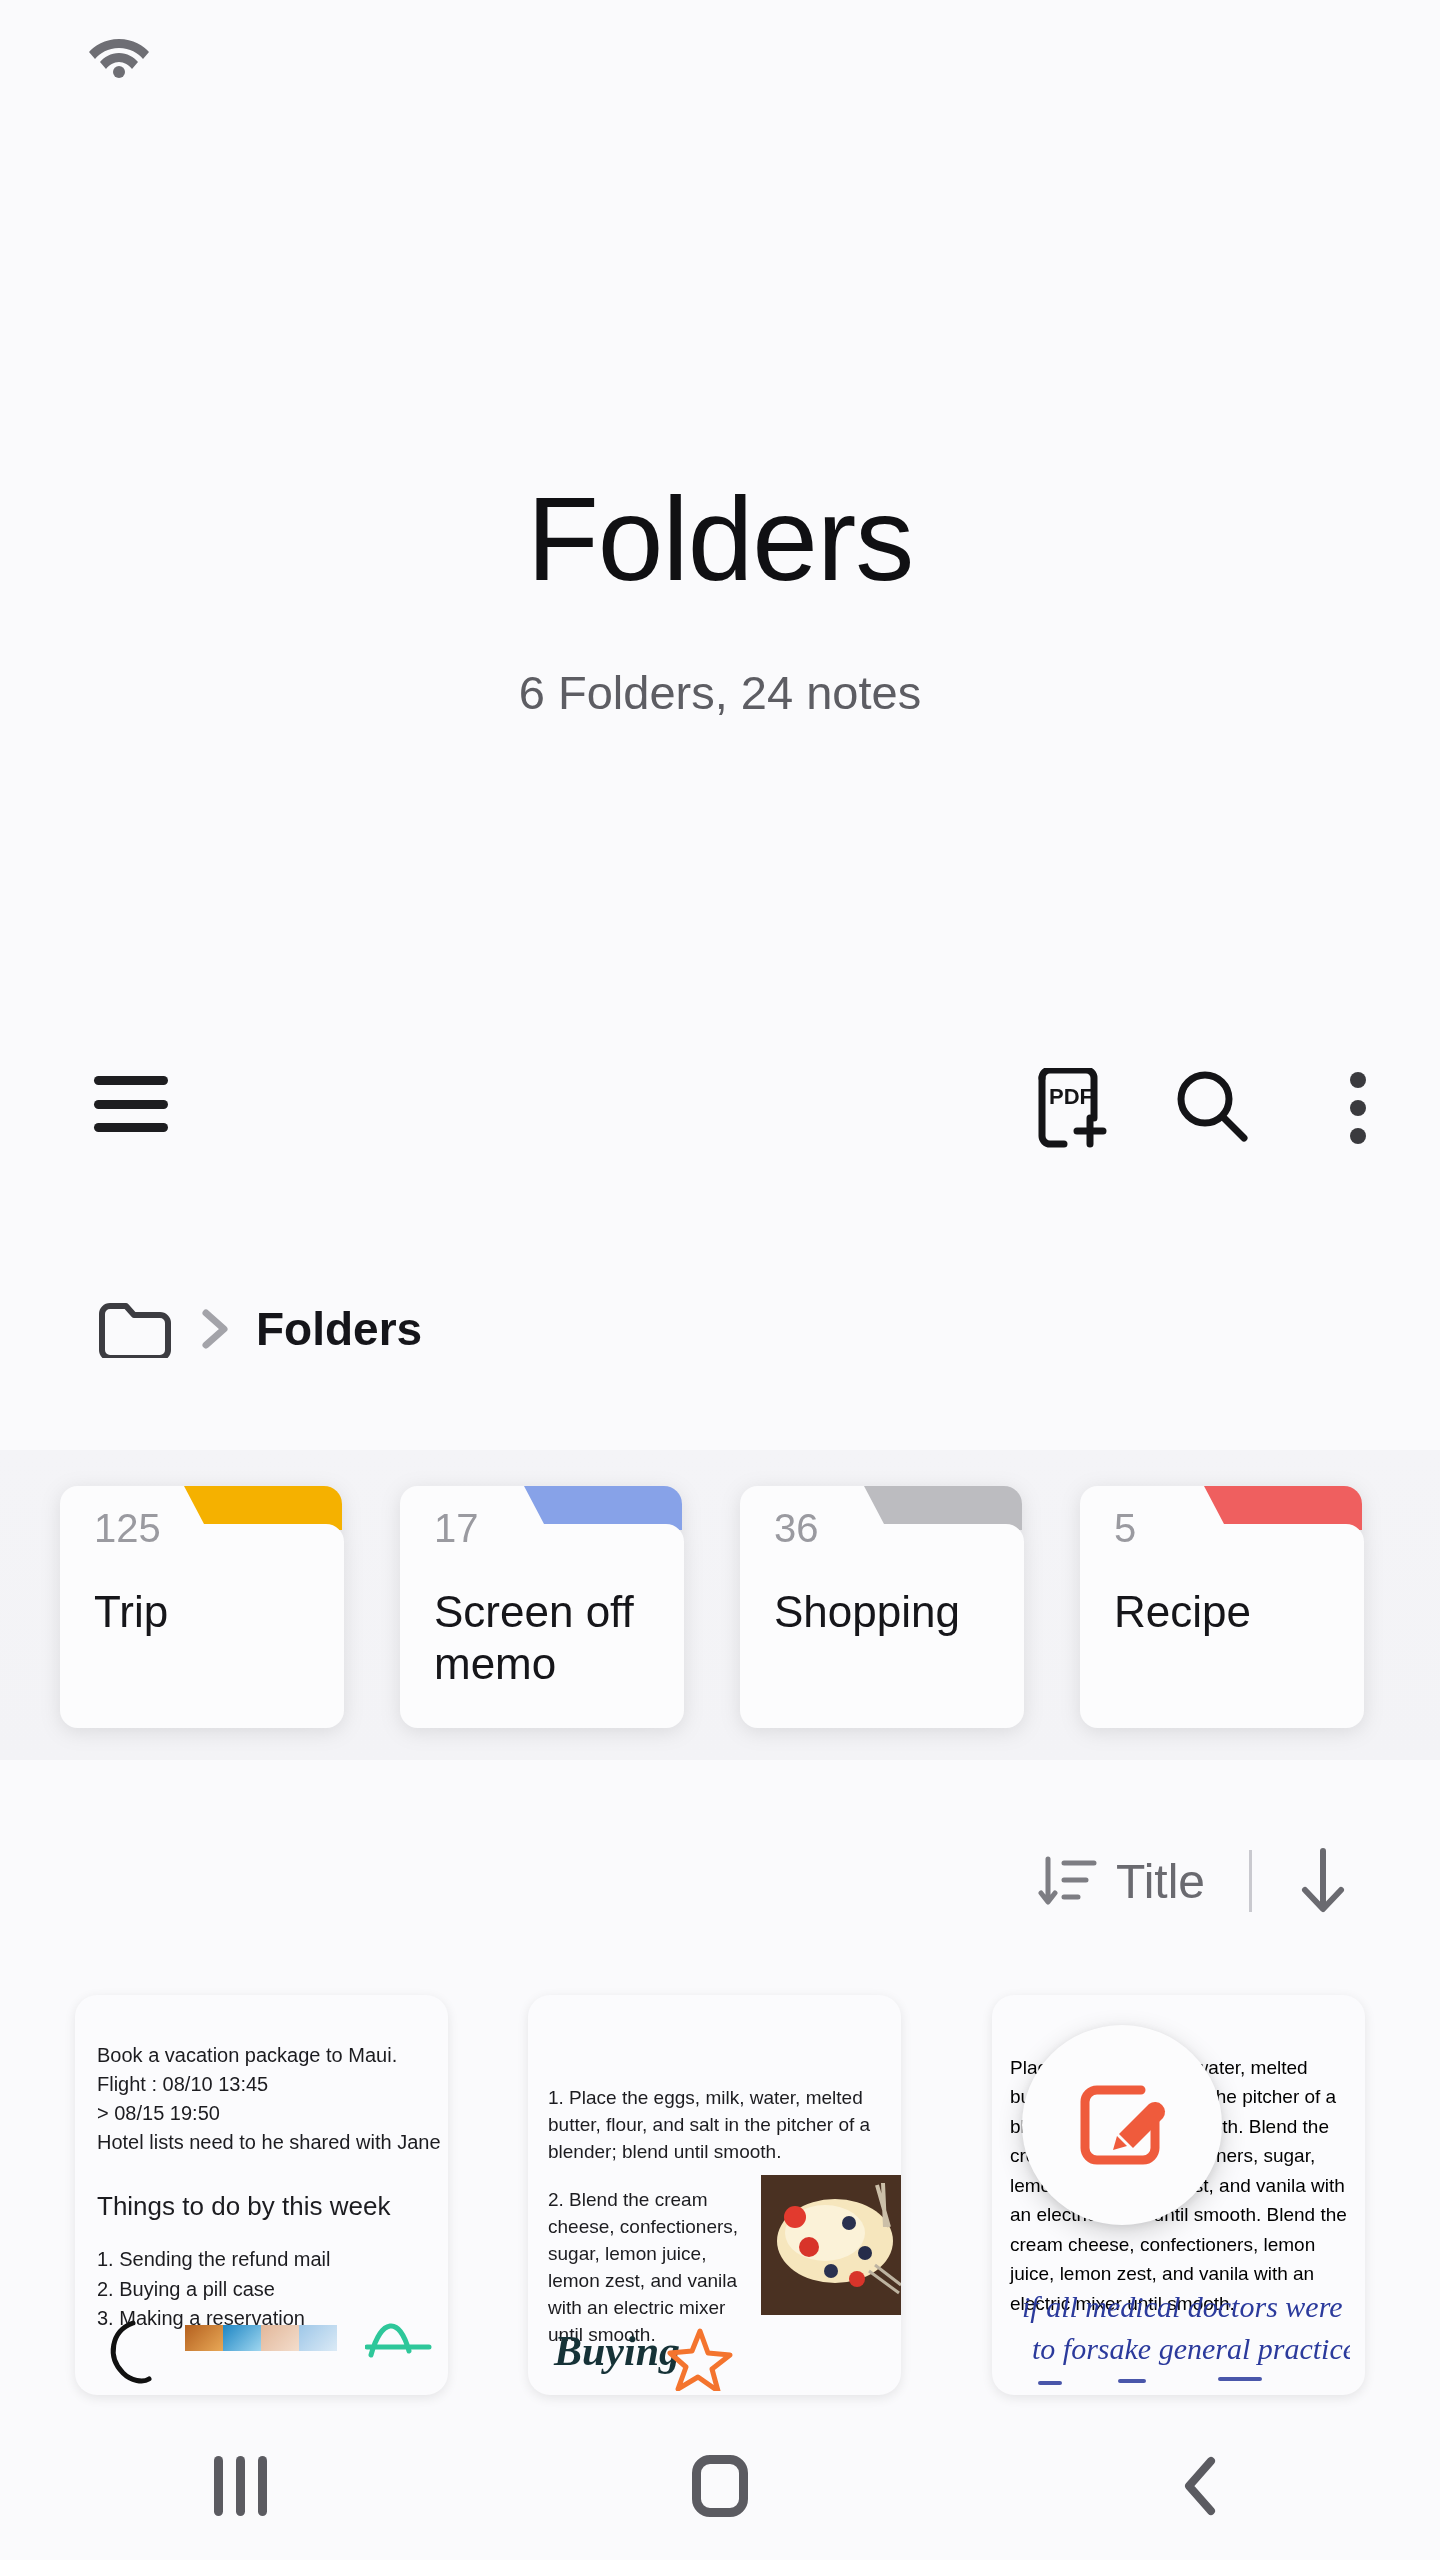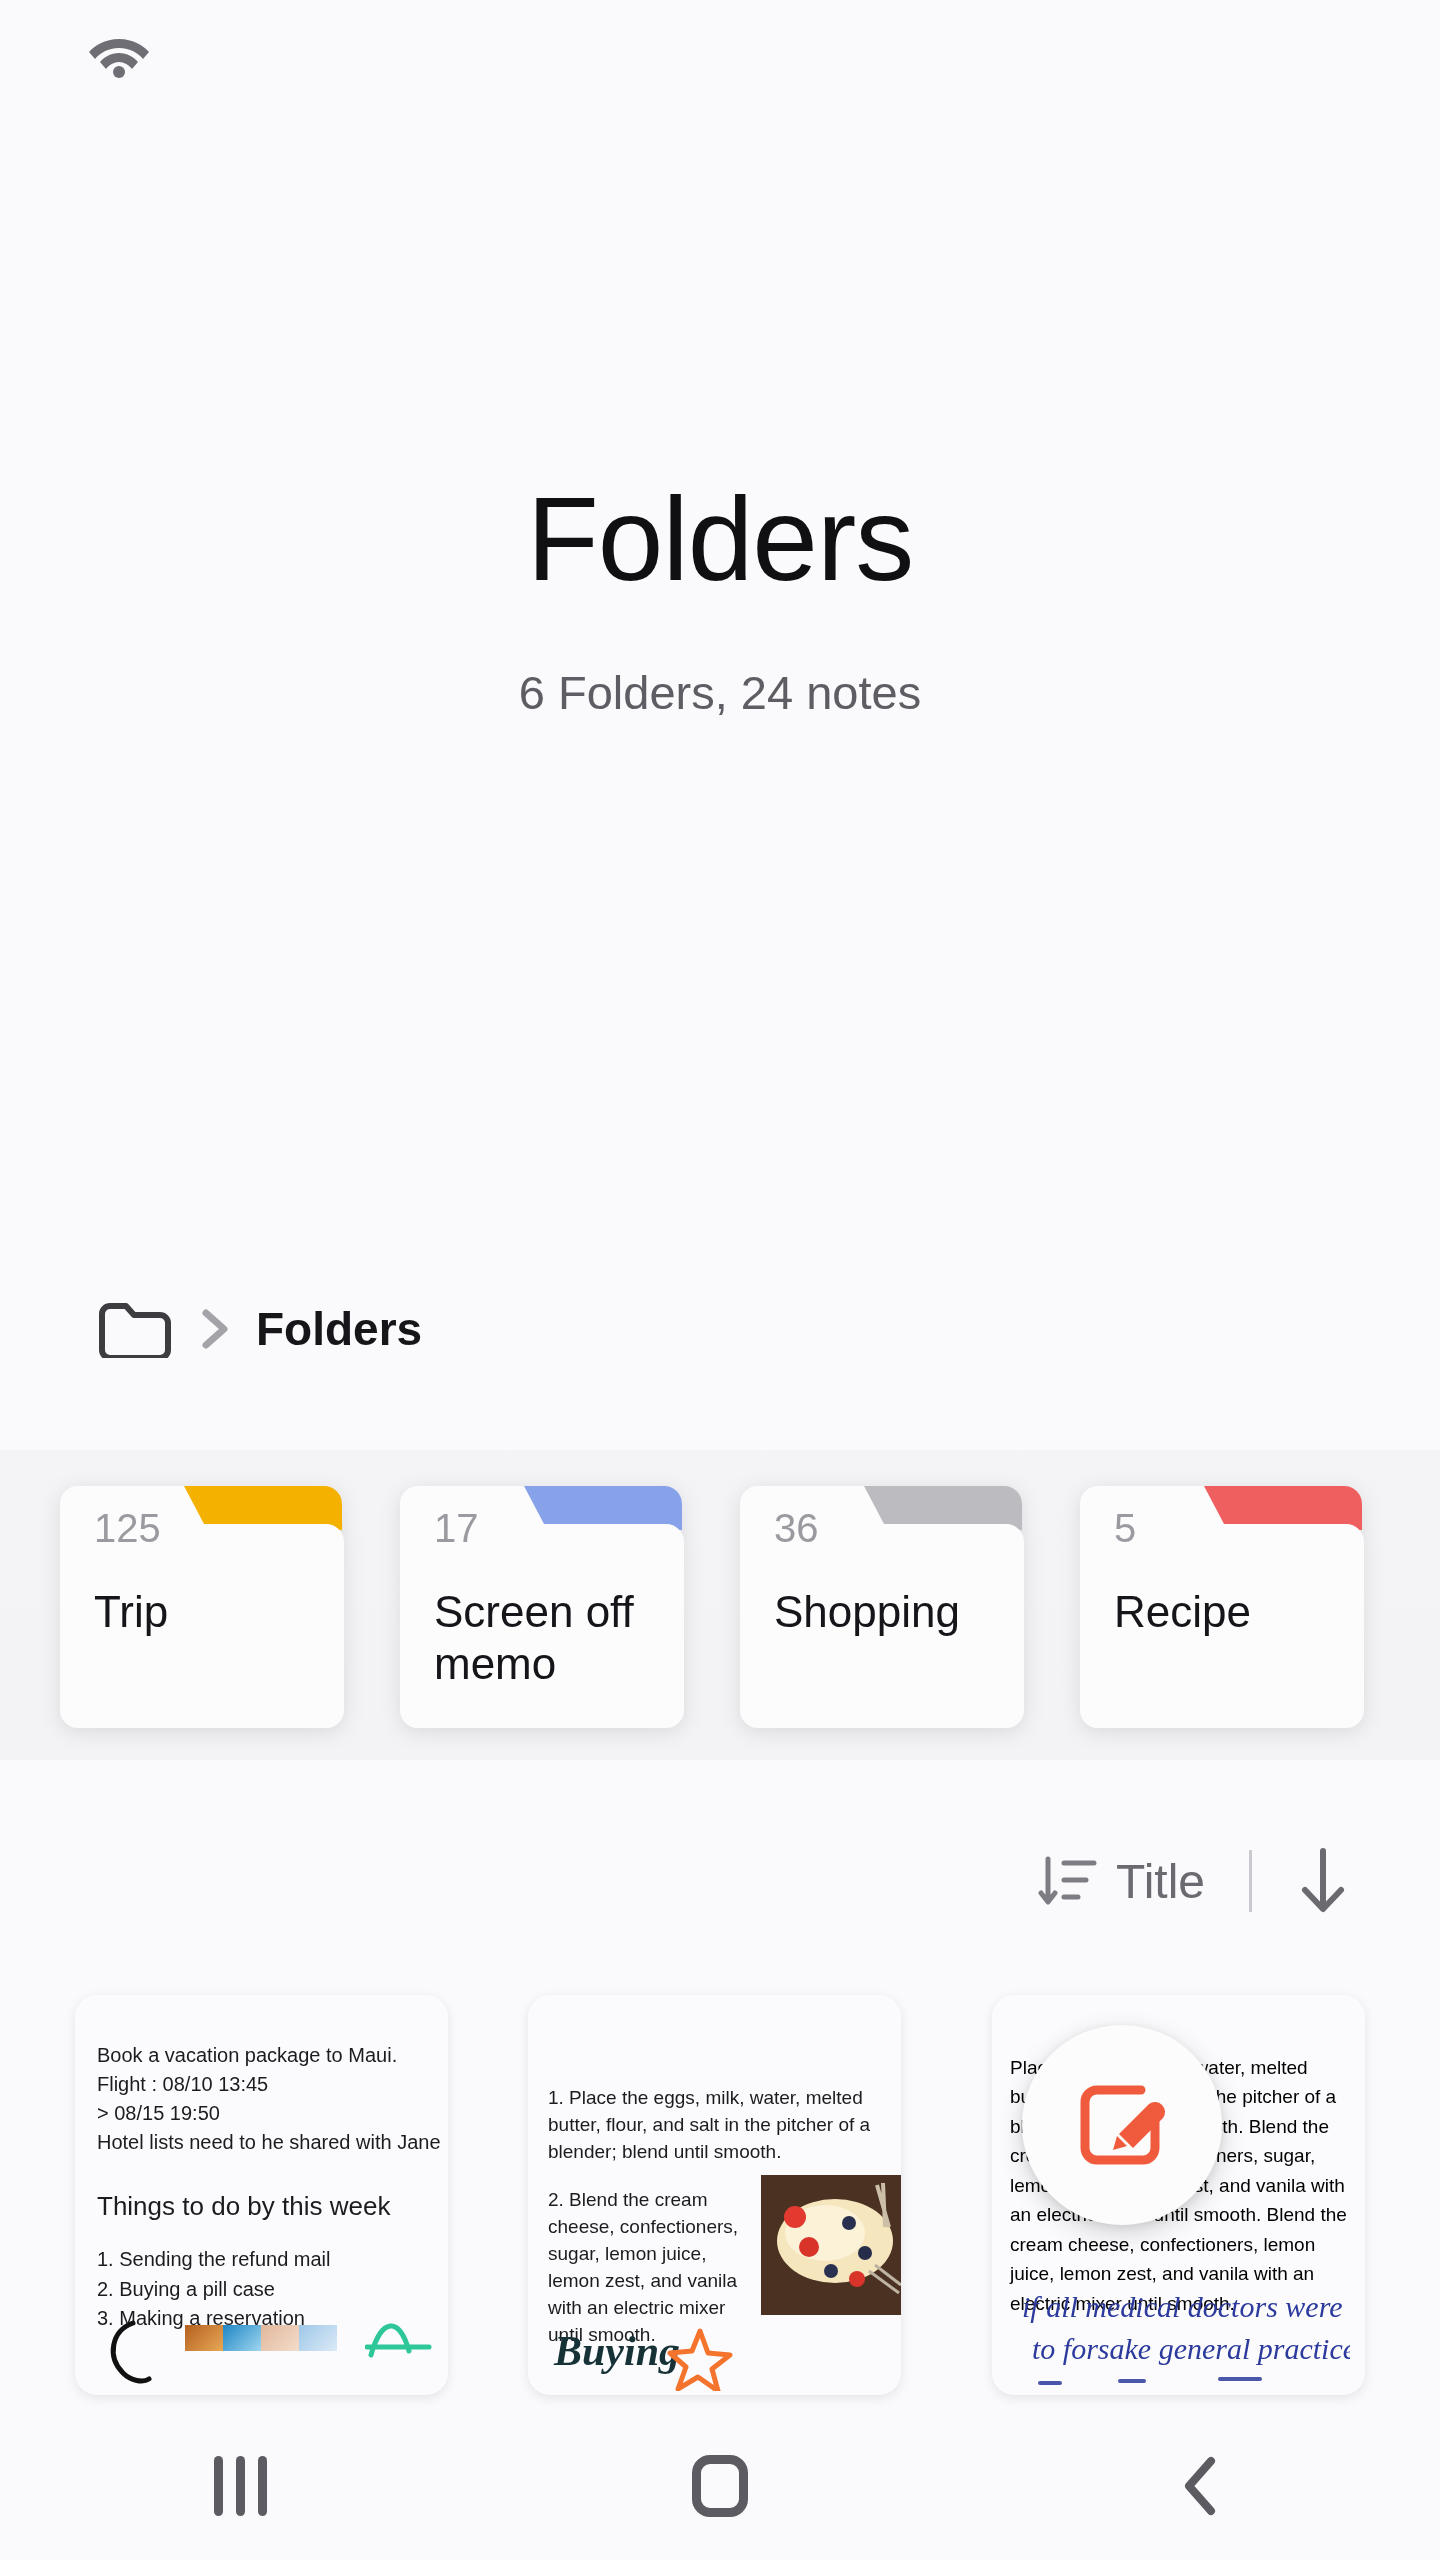--- a/index.html
+++ b/index.html
@@ -135,20 +135,45 @@
     <svg class="wifi-icon" viewBox="0 0 62 48">
       <path d="M31 9 C17 9 6 16 1 22 L7 29 C12 23 20 18 31 18 C42 18 50 23 55 29 L61 22 C56 16 45 9 31 9 Z" fill="#6e6e74"></path>
       <path d="M31 23 C23 23 16 27 12 32 L18 39 C21 35 26 32 31 32 C36 32 41 35 44 39 L50 32 C46 27 39 23 31 23 Z" fill="#6e6e74"></path>
       <circle cx="31" cy="42" r="6" fill="#6e6e74"></circle>
     </svg>
   </div>
 
   <div class="bigtitle">Folders</div>
   <div class="subtitle">6 Folders, 24 notes</div>
 
+  <div class="actionbar">
+    <div class="hamburger">
+      <span></span>
+        <span></span>
+        <span></span>
+    </div>
+
+    <svg class="act-icon pdf-icon" viewBox="0 0 76 80">
+      <path d="M8 10 a8 8 0 0 1 8 -8 h36 a8 8 0 0 1 8 8 v40" fill="none" stroke="#141417" stroke-width="7" stroke-linecap="round"></path>
+      <path d="M8 10 v58 a8 8 0 0 0 8 8 h14" fill="none" stroke="#141417" stroke-width="7" stroke-linecap="round"></path>
+      <text x="15" y="36" font-family="Liberation Sans, sans-serif" font-size="22" font-weight="bold" fill="#141417">PDF</text>
+      <path d="M56 50 v26 M43 63 h26" stroke="#141417" stroke-width="7" stroke-linecap="round"></path>
+    </svg>
+
+    <svg class="act-icon search-icon" viewBox="0 0 76 76">
+      <circle cx="31" cy="31" r="24" fill="none" stroke="#141417" stroke-width="7"></circle>
+      <path d="M49 49 L70 70" stroke="#141417" stroke-width="7" stroke-linecap="round"></path>
+    </svg>
+
+    <div class="act-icon more-icon">
+      <i></i>
+        <i></i>
+        <i></i>
+    </div>
+  </div>
 
   <div class="breadcrumb">
     <svg class="bc-folder" viewBox="0 0 78 58">
       <path d="M6 14 a8 8 0 0 1 8 -8 h16 l8 9 h26 a8 8 0 0 1 8 8 v27 a8 8 0 0 1 -8 8 h-50 a8 8 0 0 1 -8 -8 Z" fill="none" stroke="#3c3c41" stroke-width="6" stroke-linejoin="round"></path>
     </svg>
     <svg class="bc-chev" viewBox="0 0 34 44">
       <path d="M8 6 L26 22 L8 38" fill="none" stroke="#a3a3a9" stroke-width="7" stroke-linecap="round" stroke-linejoin="round"></path>
     </svg>
     <div class="bc-label">Folders</div>
   </div>

